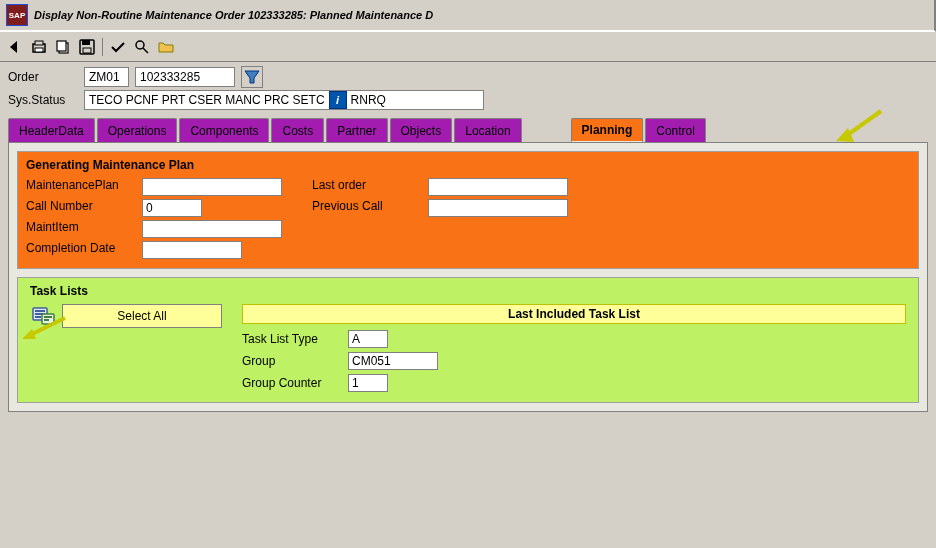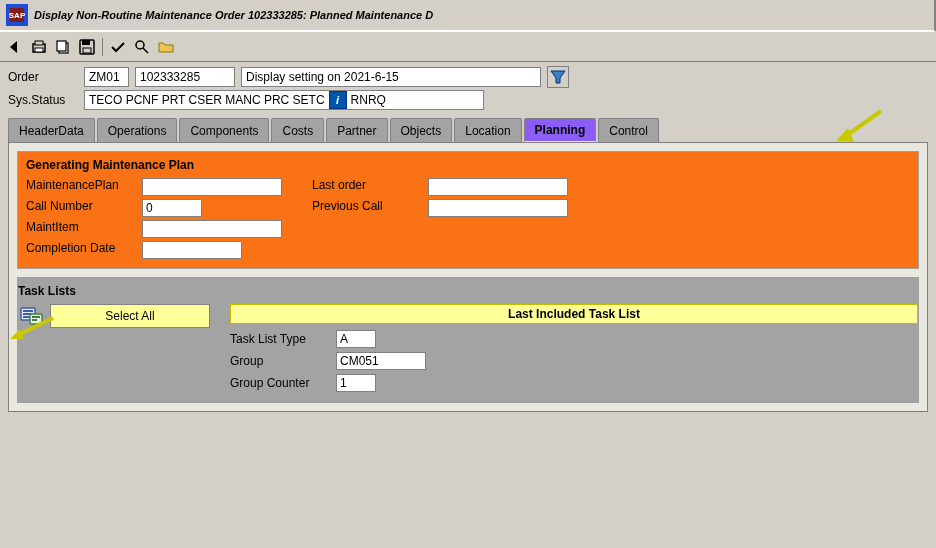--- a/index.html
+++ b/index.html
@@ -19,21 +19,21 @@
       border-right: 2px solid #808080;
       display: flex;
       align-items: center;
       padding: 3px 6px;
       height: 32px;
     }
     .title-bar-icon {
       width: 22px;
       height: 22px;
       background: #7f1d1d;
-      border: 4px solid #1d4ed8;
+      border: 1px solid #1d4ed8;
       margin-right: 6px;
       display: flex;
       align-items: center;
       justify-content: center;
       font-size: 9px;
       color: white;
       font-weight: bold;
     }
     .title-text {
       font-size: 11px;
@@ -145,36 +145,37 @@
       background: #d4d0c8;
       padding: 4px 8px 0 8px;
       display: flex;
       align-items: flex-end;
       gap: 2px;
     }
     .tab {
       padding: 3px 10px;
       border: 1px solid #808080;
       border-bottom: none;
-      background: #a3a3a3;
+      background: #a21caf;
       cursor: pointer;
       font-size: 12px;
       color: #000;
       border-top-left-radius: 2px;
       border-top-right-radius: 2px;
       height: 24px;
       display: flex;
       align-items: center;
     }
     .tab.active {
-      background: #8b5cf6;
+      background: #f97316;
       border-bottom: 1px solid #e8e8e0;
       font-weight: bold;
       position: relative;
       z-index: 2;
+      margin-left: 47px;
     }
 
     
     .main-content {
       background: #e8e8e0;
       border: 1px solid #808080;
       margin: 0 8px 4px 8px;
       padding: 8px;
       flex: 1;
     }
@@ -215,22 +216,22 @@
     .form-input-small {
       width: 60px;
     }
     .form-input-medium {
       width: 100px;
     }
 
     
     .task-section {
       border: 1px solid #a0a0a0;
-      background: #a3a3a3;
-      padding: 6px 0;
+      background: #bef264;
+      padding: 6px 12px;
     }
     .task-content {
       display: flex;
       gap: 20px;
       margin-top: 6px;
     }
     .task-left {
       display: flex;
       flex-direction: column;
       align-items: flex-start;
@@ -355,23 +356,20 @@
 </div>
 
 <div class="info-area">
   <div class="info-row">
     <span class="info-label">Order</span>
     <div class="info-value-box order-type-box">
       <span>ZM01</span>
     </div>
     <div class="info-value-box order-num-box">
       <span>102333285</span>
-    </div>
-    <div class="info-value-box order-desc-box">
-      <span>Display setting on 2021-6-15</span>
     </div>
     <div class="filter-icon">
       <svg width="16" height="16" viewBox="0 0 16 16">
         <polygon points="1,2 15,2 10,9 10,14 6,14 6,9" fill="#4080c0" stroke="#003080" stroke-width="1"></polygon>
       </svg>
     </div>
   </div>
   <div class="info-row">
     <span class="info-label">Sys.Status</span>
     <div class="status-box">

